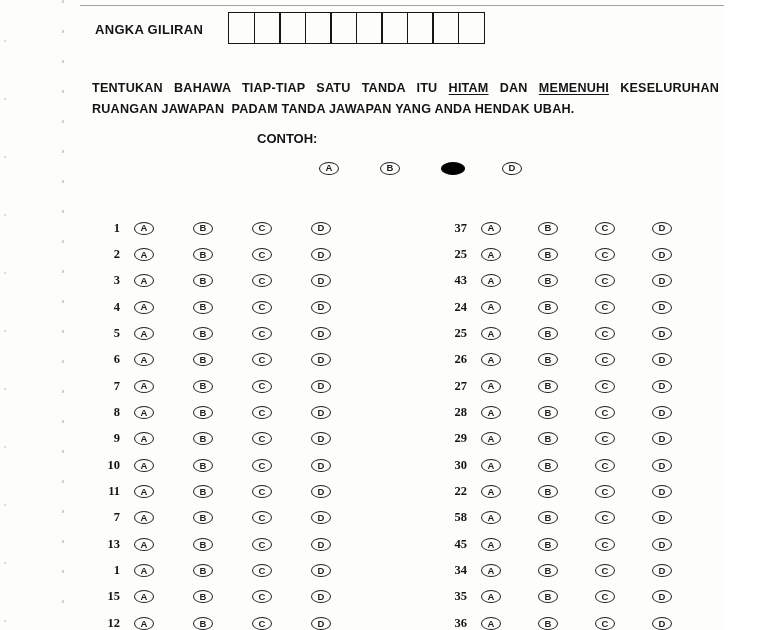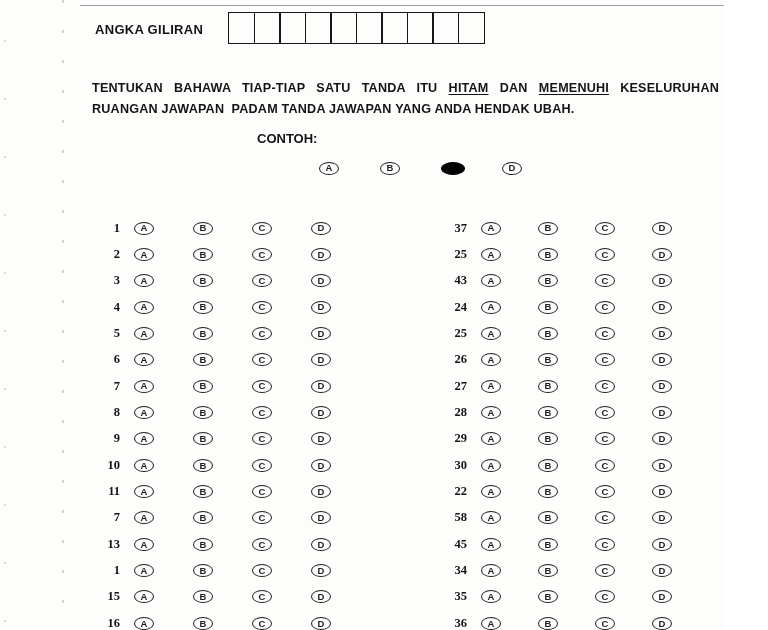--- a/index.html
+++ b/index.html
@@ -328,21 +328,21 @@
           <span class="bubble">B</span>
         </span>
         <span class="slot">
           <span class="bubble">C</span>
         </span>
         <span class="slot">
           <span class="bubble">D</span>
         </span>
       </div>
       <div class="qrow">
-        <span class="qnum">16</span>
+        <span class="qnum">12</span>
         <span class="slot">
           <span class="bubble">A</span>
         </span>
         <span class="slot">
           <span class="bubble">B</span>
         </span>
         <span class="slot">
           <span class="bubble">C</span>
         </span>
         <span class="slot">

